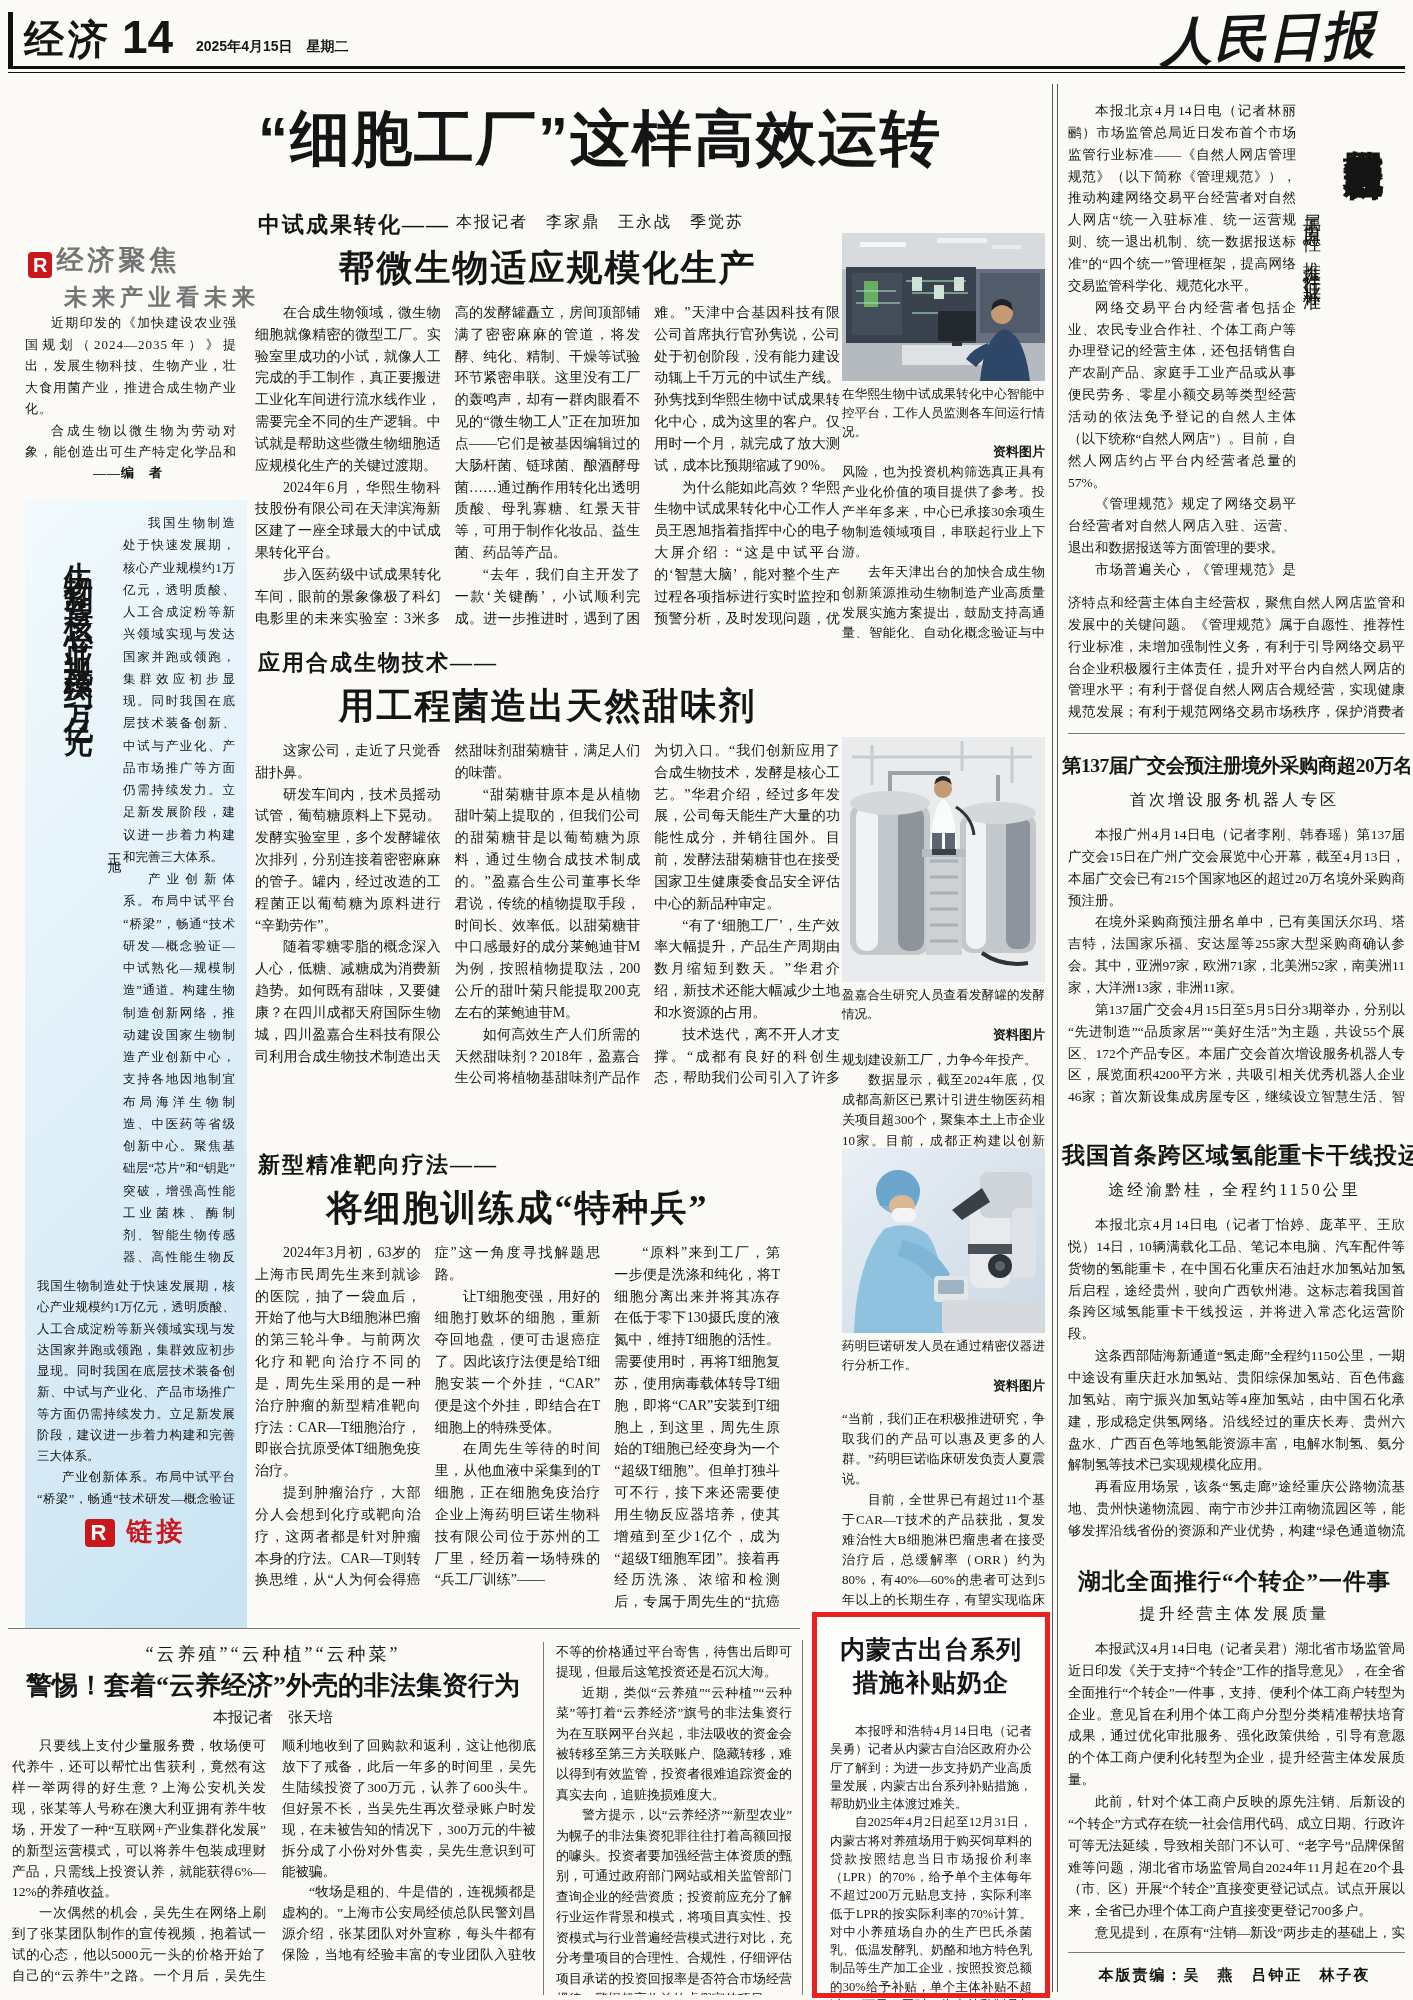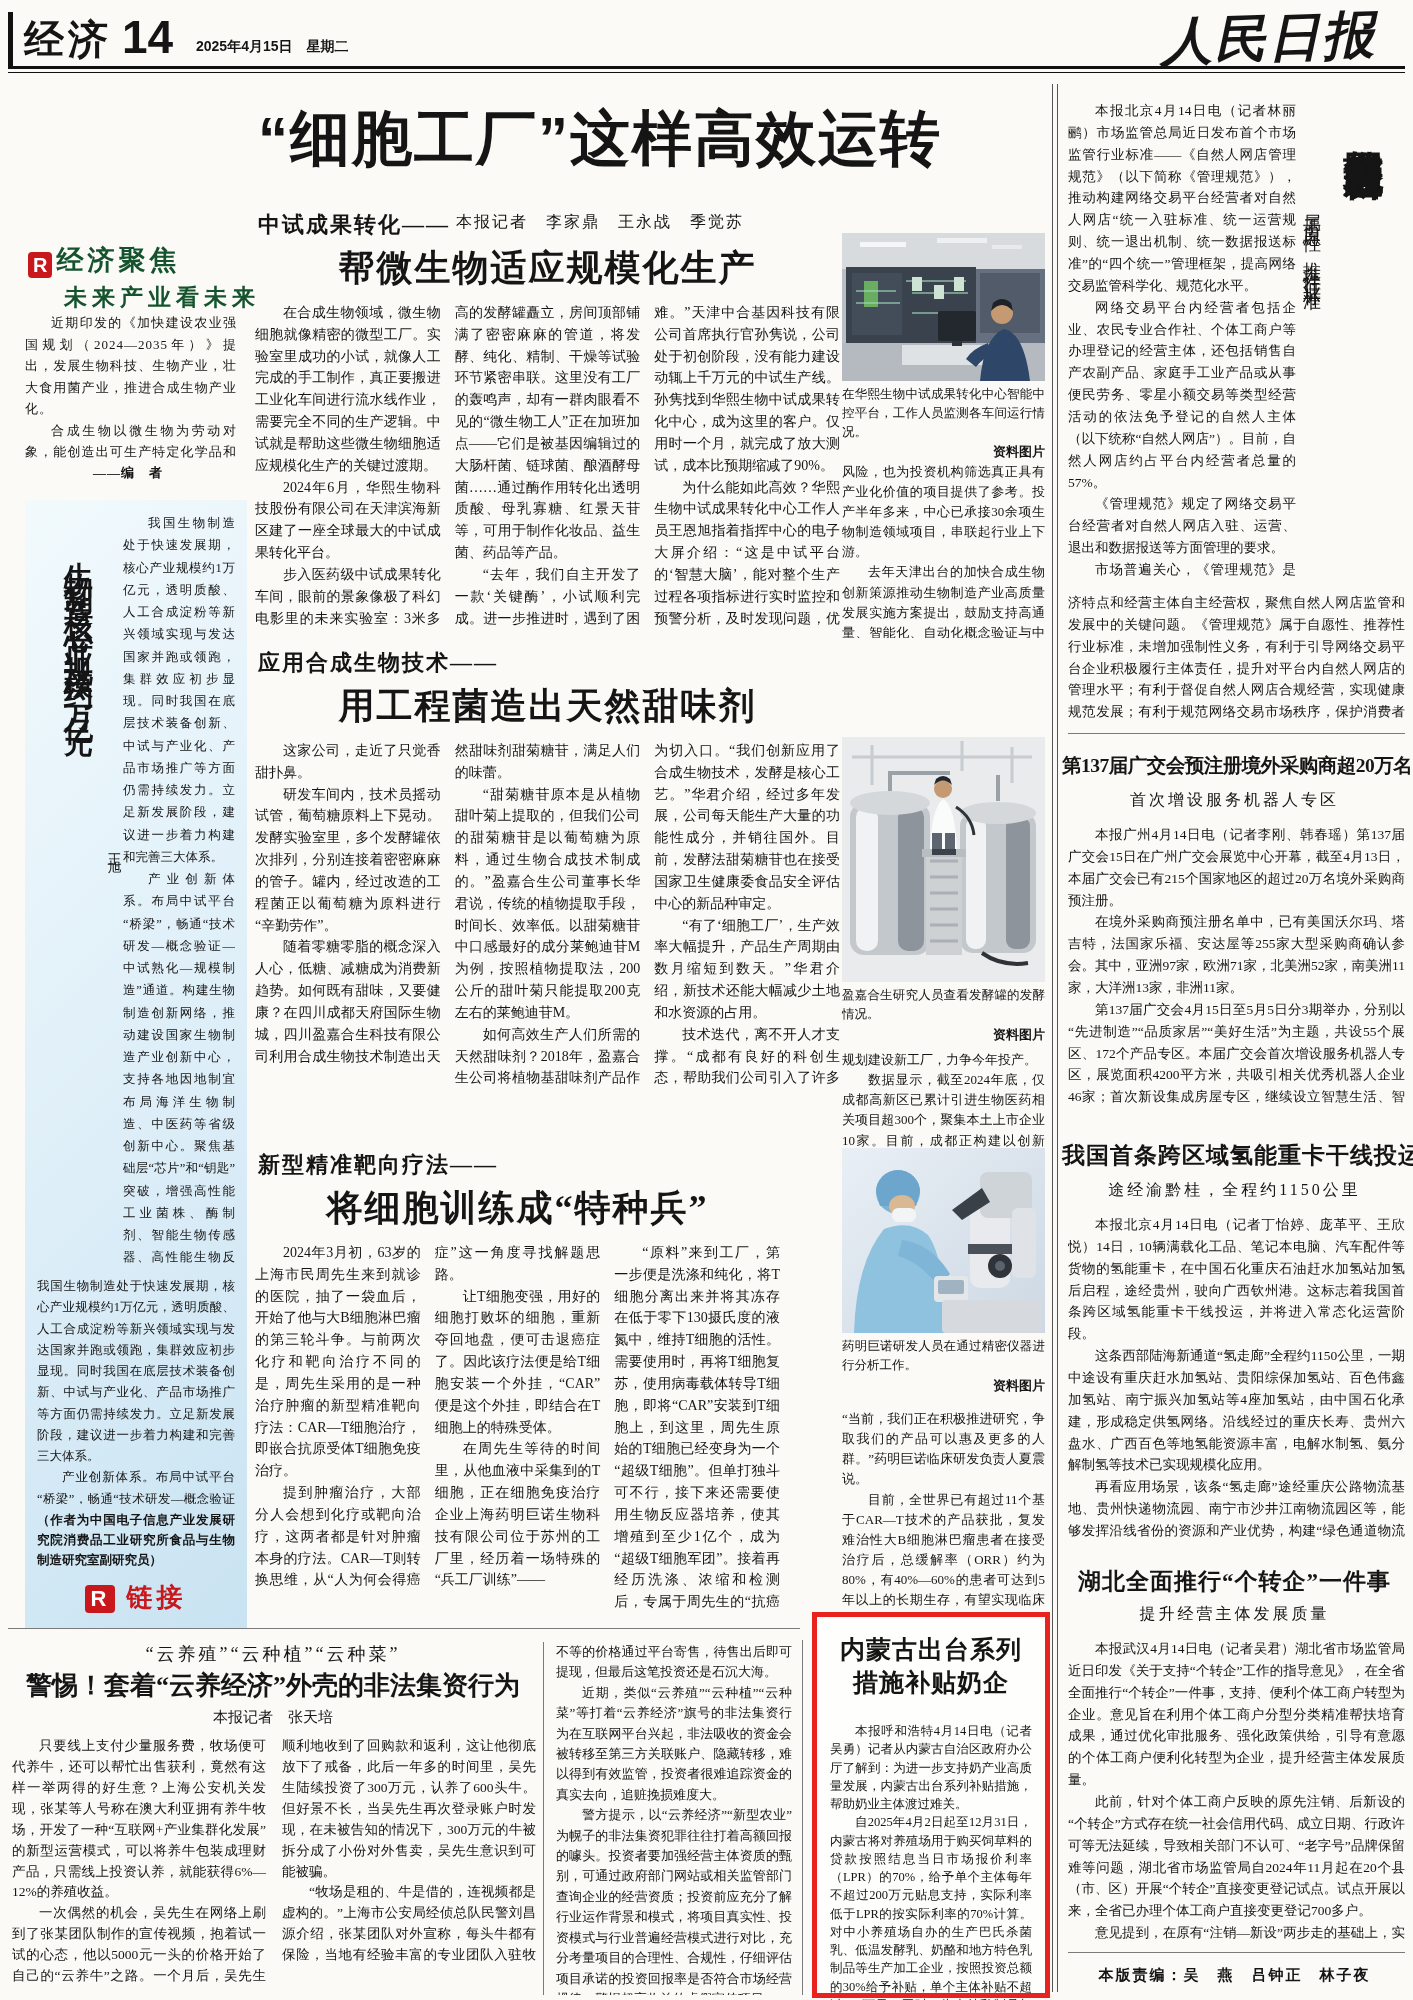--- a/index.html
+++ b/index.html
@@ -8,21 +8,21 @@
   .abs{position:absolute}
   .jt{text-align:justify}
   .c{text-align:center}
   .hide{overflow:hidden}
   .sans{font-family:"Liberation Sans","DejaVu Sans",sans-serif}
   .vert{writing-mode:vertical-rl;text-orientation:upright}
   .rule{background:#111}
   .thinrule{background:#7a7a7a}
   p{margin:0;text-indent:2em}
   .cont p:first-child{text-indent:0}
-  .red{color:#14532d}
+  .red{color:#737373}
   .rlogo{display:inline-block;background:#c9181c;color:#fff;font-weight:900;
          font-family:"Liberation Sans",sans-serif;border-radius:4px;line-height:1;
          padding:3px 5px;vertical-align:middle}
   
   .secname{font-size:40px;font-weight:900;letter-spacing:4px}
   .pagenum{font-size:46px;font-weight:900;font-family:"Liberation Sans",sans-serif}
   .dateline{font-size:14px;font-weight:700}
   .masthead{font-size:52px;font-weight:900;font-style:italic;transform:rotate(-2deg);letter-spacing:2px}
   
   .mainhead{font-size:60px;font-weight:900;letter-spacing:2px;line-height:1.1}
@@ -98,21 +98,20 @@
     <div class="vauthor vert">王旭</div>
     <div class="bb-t1 jt">
         <p>我国生物制造处于快速发展期，核心产业规模约1万亿元，透明质酸、人工合成淀粉等新兴领域实现与发达国家并跑或领跑，集群效应初步显现。同时我国在底层技术装备创新、中试与产业化、产品市场推广等方面仍需持续发力。立足新发展阶段，建议进一步着力构建和完善三大体系。</p>
         <p>产业创新体系。布局中试平台“桥梁”，畅通“技术研发—概念验证—中试熟化—规模制造”通道。构建生物制造创新网络，推动建设国家生物制造产业创新中心，支持各地因地制宜布局海洋生物制造、中医药等省级创新中心。聚焦基础层“芯片”和“钥匙”突破，增强高性能工业菌株、酶制剂、智能生物传感器、高性能生物反应器等研发供给能力，提升功能蛋白设计与制造等前沿技术创新水平。加快生物信息学数据库建设，推动深度学习、人工智能、大数据等技术在底盘构建、生产制造等全链条应用。</p>
       </div>
   </div>
   <div class="bb-t2 jt cont">
       <p>我国生物制造处于快速发展期，核心产业规模约1万亿元，透明质酸、人工合成淀粉等新兴领域实现与发达国家并跑或领跑，集群效应初步显现。同时我国在底层技术装备创新、中试与产业化、产品市场推广等方面仍需持续发力。立足新发展阶段，建议进一步着力构建和完善三大体系。</p>
       <p>产业创新体系。布局中试平台“桥梁”，畅通“技术研发—概念验证—中试熟化—规模制造”通道。构建生物制造创新网络，推动建设国家生物制造产业创新中心，支持各地因地制宜布局海洋生物制造、中医药等省级创新中心。聚焦基础层“芯片”和“钥匙”突破，增强高性能工业菌株、酶制剂、智能生物传感器、高性能生物反应器等研发供给能力，提升功能蛋白设计与制造等前沿技术创新水平。加快生物信息学数据库建设，推动深度学习、人工智能、大数据等技术在底盘构建、生产制造等全链条应用。</p>
     </div>
-  <div class="bb-attr sans jt">（作者为中国电子信息产业发展研究院消费品工业研究所食品与生物制造研究室副研究员）</div>
   <div class="bb-badge sans">
     <span class="rlogo" style="font-size:22px">R</span>
     <span>链接</span>
   </div>
 </div>
 
 <div class="abs kicker" style="left:258px;top:210px">中试成果转化——</div>
 <div class="abs sechead c" style="left:255px;top:244px;width:585px">帮微生物适应规模化生产</div>
 <div class="abs body3 jt hide" style="left:255px;top:302px;width:585px;height:330px">
     <p>在合成生物领域，微生物细胞就像精密的微型工厂。实验室里成功的小试，就像人工完成的手工制作，真正要搬进工业化车间进行流水线作业，需要完全不同的生产逻辑。中试就是帮助这些微生物细胞适应规模化生产的关键过渡期。</p>

